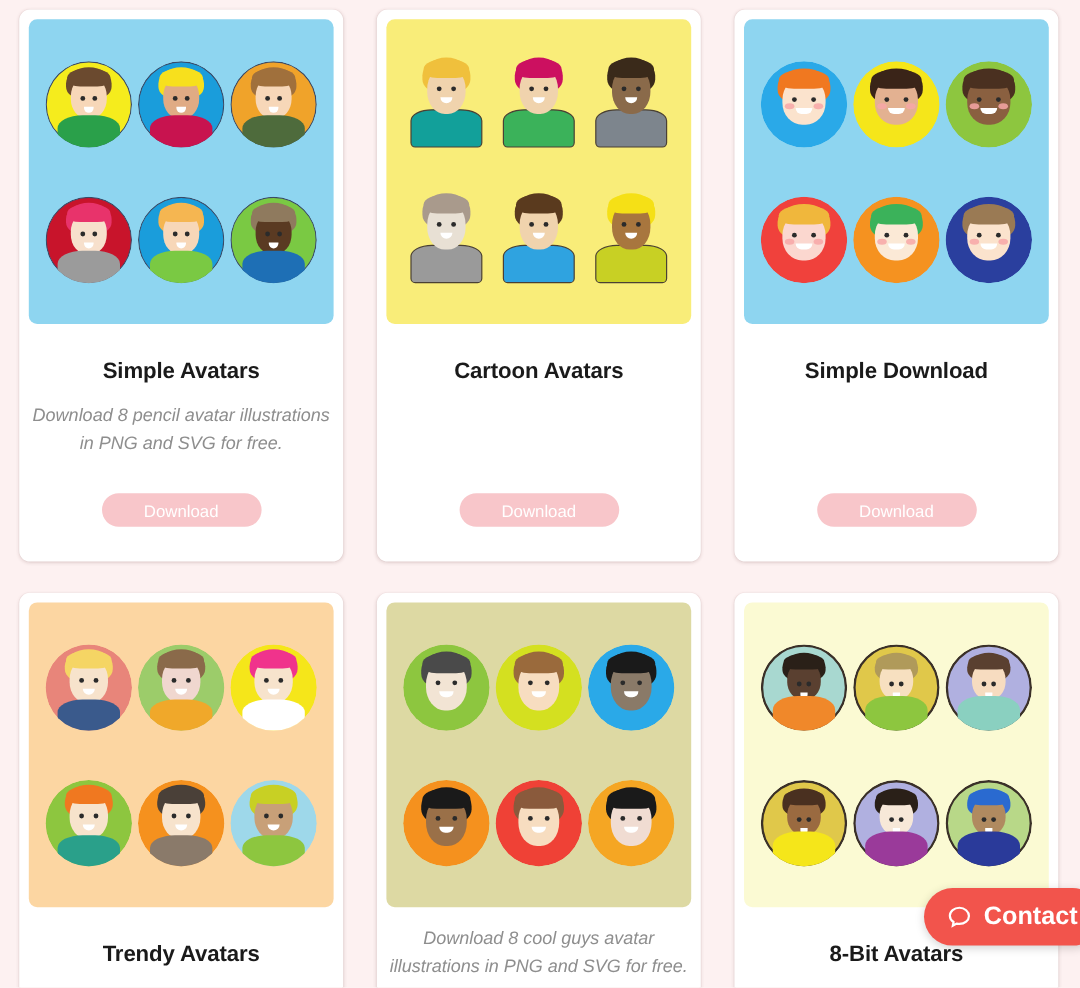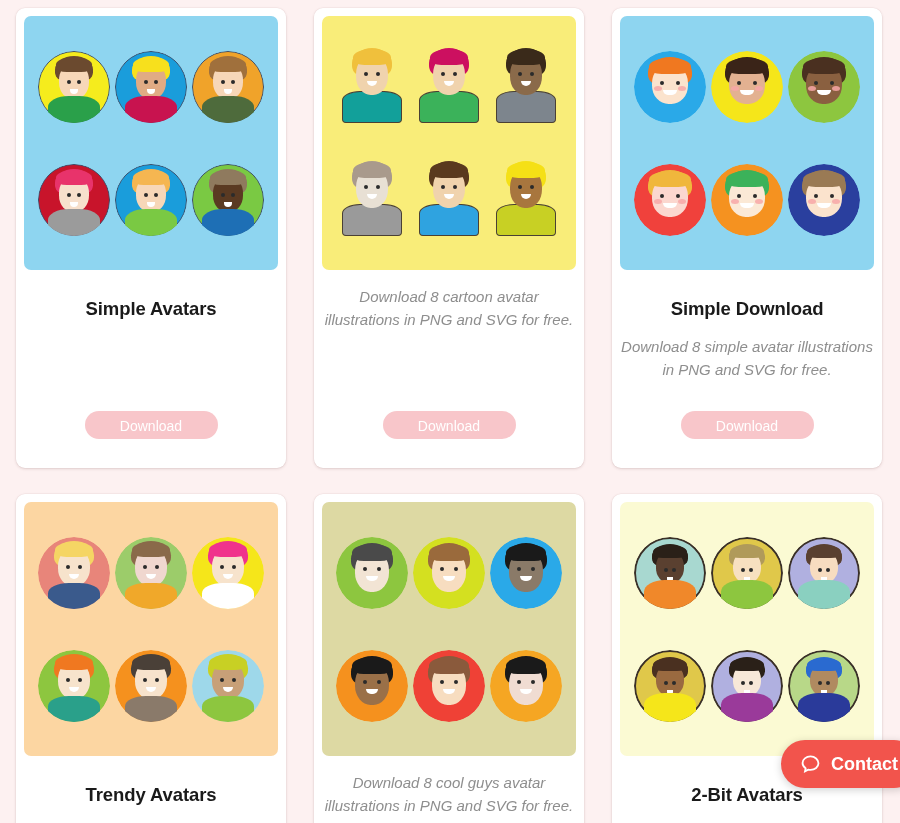--- a/index.html
+++ b/index.html
@@ -112,21 +112,21 @@
     background: #f2544c;
     display: flex;
     align-items: center;
     gap: 9px;
     padding: 0 20px 0 18px;
     box-shadow: 0 2px 8px rgba(0,0,0,0.18);
     cursor: pointer;
   }
   .contact-label {
     color: #ffffff;
-    font-size: 18px;
+    font-size: 21px;
     font-weight: bold;
     white-space: nowrap;
   }
   .bubble-icon { width: 23px; height: 23px; flex: 0 0 auto; }
 </style>
 </head>
 <body>
 
 <div class="page">
   <div class="grid" id="grid">
@@ -189,20 +189,21 @@
               <div class="face" style="left:21px;top:12px;width:30px;height:36px;background:#5a3a22;"></div>
               <div class="hair" style="left:18px;top:6px;width:36px;height:15.12px;background:#8f7a5e;border-radius:50% 50% 30% 30%;"></div>
               <div class="eye" style="left:29px;top:29px;"></div>
               <div class="eye" style="left:39px;top:29px;"></div>
               <div class="mouth" style="left:32px;top:38px;width:8px;height:5px;"></div>
               <div class="body" style="left:10px;top:45px;width:52px;height:27px;background:#1e6fb5;"></div>
             </div>
           </div>
         </div>
         <div class="card-title">Simple Avatars</div>
+        <div class="card-desc">Download 8 pencil avatar illustrations in PNG and SVG for free.</div>
         <div class="dl-wrap">
           <button class="dl-btn">Download</button>
         </div>
       </div>
       <div class="card">
         <div class="thumb" style="background:#f9ed79;">
           <div class="grid6">
             <div class="av" style="border-radius:0;overflow:visible;width:72px;height:72px;position:relative;">
               <div class="body" style="left:6px;top:40px;width:60px;height:32px;background:#12a09a;border:1.5px solid #4a4034;border-radius:30% 30% 4px 4px;"></div>
               <div class="hair" style="left:16px;top:-3px;width:40px;height:30px;background:#f0c03c;"></div>
@@ -252,21 +253,21 @@
               <div class="body" style="left:6px;top:40px;width:60px;height:32px;background:#c8d024;border:1.5px solid #4a4034;border-radius:30% 30% 4px 4px;"></div>
               <div class="hair" style="left:16px;top:-3px;width:40px;height:30px;background:#f5e016;"></div>
               <div class="face" style="left:20px;top:4px;width:32px;height:40px;background:#a8763e;"></div>
               <div class="hair" style="left:17px;top:-2px;width:38px;height:16.8px;background:#f5e016;border-radius:50% 50% 30% 30%;"></div>
               <div class="eye" style="left:28px;top:21px;"></div>
               <div class="eye" style="left:40px;top:21px;"></div>
               <div class="mouth" style="left:31px;top:30px;width:10px;height:5px;"></div>
             </div>
           </div>
         </div>
-        <div class="card-desc">Download 8 cartoon avatar illustrations in PNG and SVG for free.</div>
+        <div class="card-title">Cartoon Avatars</div>
         <div class="dl-wrap">
           <button class="dl-btn">Download</button>
         </div>
       </div>
       <div class="card">
         <div class="thumb" style="background:#8ed5f0;">
           <div class="grid6">
             <div class="av">
               <div class="disc" style="background:#2aa9e8;"></div>
               <div class="hair" style="left:14px;top:6px;width:44px;height:30px;background:#f07820;"></div>
@@ -329,21 +330,20 @@
               <div class="hair" style="left:15px;top:7px;width:42px;height:16.8px;background:#9a7a54;border-radius:50% 50% 30% 30%;"></div>
               <div class="eye" style="left:26px;top:30px;"></div>
               <div class="eye" style="left:42px;top:30px;"></div>
               <div class="mouth" style="left:29px;top:39px;width:14px;height:5px;"></div>
               <div class="cheek" style="left:20px;top:35px;"></div>
               <div class="cheek" style="left:44px;top:35px;"></div>
             </div>
           </div>
         </div>
         <div class="card-title">Simple Download</div>
-        <div class="card-desc">Download 8 simple avatar illustrations in PNG and SVG for free.</div>
         <div class="dl-wrap">
           <button class="dl-btn">Download</button>
         </div>
       </div>
       <div class="card">
         <div class="thumb" style="background:#fcd6a2;">
           <div class="grid6">
             <div class="av">
               <div class="disc" style="background:#e8857a;"></div>
               <div class="hair" style="left:16px;top:4px;width:40px;height:28.5px;background:#f5d564;"></div>
@@ -528,21 +528,21 @@
               <div class="hair" style="left:18px;top:7px;width:36px;height:24px;background:#2a6ad0;"></div>
               <div class="face" style="left:22px;top:14px;width:28px;height:32px;background:#b08a60;"></div>
               <div class="hair" style="left:19px;top:8px;width:34px;height:13.44px;background:#2a6ad0;border-radius:50% 50% 30% 30%;"></div>
               <div class="eye" style="left:30px;top:31px;"></div>
               <div class="eye" style="left:38px;top:31px;"></div>
               <div class="mouth" style="left:33px;top:40px;width:6px;height:5px;"></div>
               <div class="body" style="left:10px;top:43px;width:52px;height:29px;background:#2a3a9a;"></div>
             </div>
           </div>
         </div>
-        <div class="card-title">2-Bit Avatars</div>
+        <div class="card-title">8-Bit Avatars</div>
         <div class="card-desc">Download 8 8-bit avatar illustrations in PNG and SVG for free.</div>
       </div>
     </div>
 
   <div class="contact">
     <span class="bubble-icon">
       <svg viewBox="0 0 24 24" width="23" height="23" fill="none" stroke="#ffffff" stroke-width="1.9">
         <path d="M12 3.6c-4.6 0-8.3 3.1-8.3 6.9 0 2.2 1.3 4.2 3.2 5.5l-.6 3.2 3.3-1.8c.8.2 1.6.3 2.4.3 4.6 0 8.3-3.1 8.3-6.9S16.6 3.6 12 3.6z"></path>
       </svg>
     </span>

